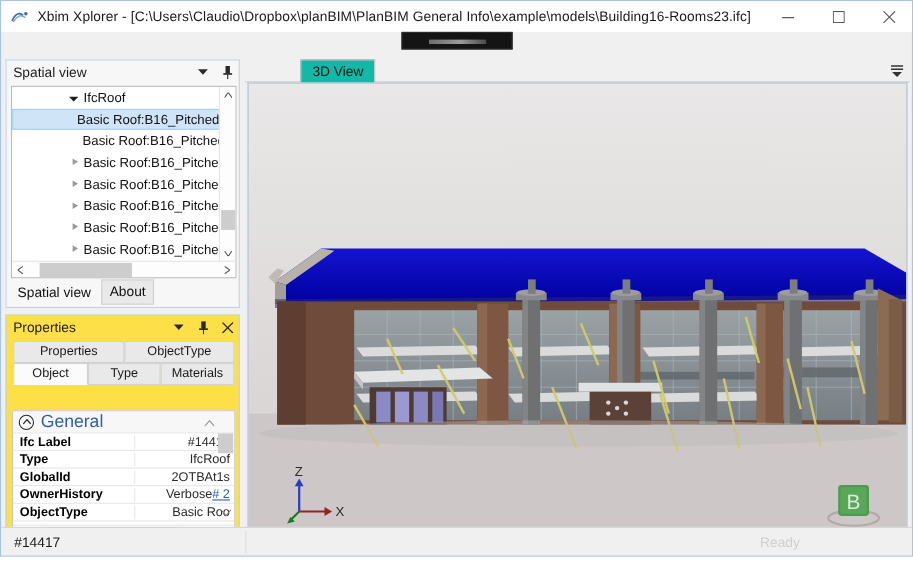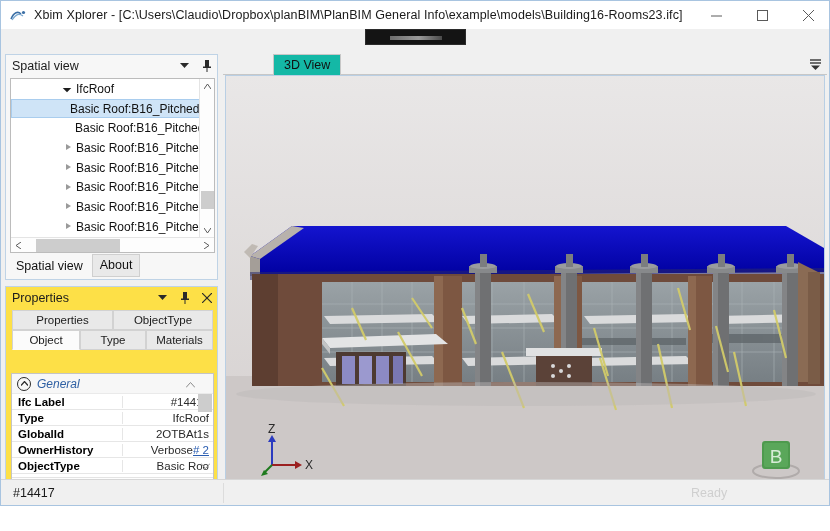--- a/index.html
+++ b/index.html
@@ -256,21 +256,21 @@
     padding-left: 5px;
     background: #f7f7f7;
     border-bottom: 1px solid #eaeaea;
   }
   .grp-circle {
     width: 14px; height: 14px; border-radius: 50%;
     border: 1.4px solid #2a2a2a;
     display: flex; align-items: center; justify-content: center;
     font-size: 8px; color: #2a2a2a; margin-right: 6px;
   }
-  .grp-label { color: #2e5fa3; font-size: 12px; font-style: italic; }
+  .grp-label { color: #2e5fa3; font-size: 16px; }
   .prop-row {
     height: 16px;
     display: flex; align-items: center;
     border-bottom: 1px solid #e6e6e6;
     font-size: 11.5px;
   }
   .prop-key {
     width: 110px;
     padding-left: 6px;
     font-weight: bold;

